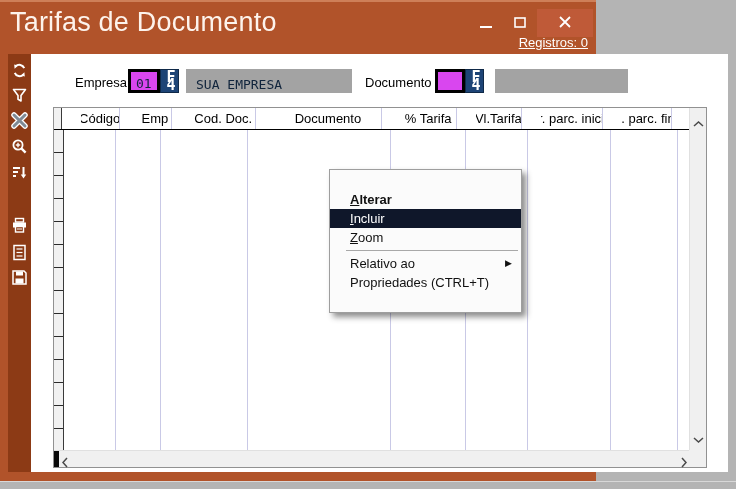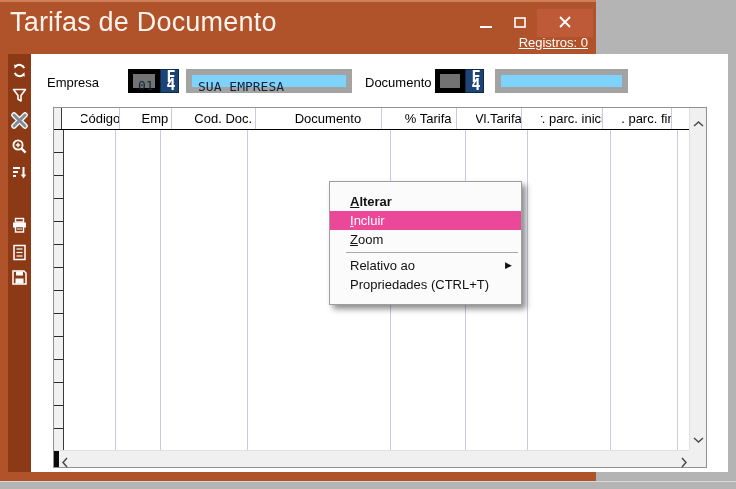--- a/index.html
+++ b/index.html
@@ -23,22 +23,22 @@
   .client { position:absolute; left:8px; top:52px; width:720px; height:418px; background:#ffffff; }
 
   
   .sidebar { position:absolute; left:0; top:0; width:23px; height:418px; background:#8c3a15; }
   .side-icon { position:absolute; left:3px; width:17px; height:17px; }
 
   
   .flabel { position:absolute; font-size:13px; color:#000; }
   .field  { position:absolute; box-sizing:border-box; font-family:"DejaVu Sans Mono", monospace;
             font-size:13px; color:#10243c; }
-  .inp { background:#737373; border:5px solid #000000; padding:4px 0 0 5px; }
-  .ro  { background:#7dd3fc; border:6px solid #a3a3a3; padding:4px 0 0 6px; }
+  .inp { background:#d946ef; border:3px solid #000000; padding:4px 0 0 5px; }
+  .ro  { background:#a3a3a3; border:4px solid #a3a3a3; padding:4px 0 0 6px; }
   .f4  { position:absolute; box-sizing:border-box; background:#1d4476; border:1px solid #0f2948;
          color:#fff; text-align:center; padding-top:3px; }
   .f4 .stack { display:inline-block; width:6px; font-family:"DejaVu Sans Mono",monospace;
                font-size:15px; font-weight:bold; line-height:8px; word-break:break-all; }
   .consultar { position:absolute; left:642px; top:13px; width:74px; height:28px;
                background:linear-gradient(#f5f5f5,#e2e2e2); border:1px solid #3c3c3c;
                font-size:13px; color:#000; text-align:center; box-sizing:border-box; }
   .consultar .lbl { display:inline-block; line-height:25px; }
   .consultar .lbl::first-letter { text-decoration:underline; }
 
@@ -63,28 +63,28 @@
   .v-up   { position:absolute; top:5px;  left:3px; }
   .v-down { position:absolute; bottom:5px; left:3px; }
   .hscroll { position:absolute; left:0; bottom:0; width:637px; height:17px; background:#f0f0f0;
              border-top:1px solid #e0e0e0; box-sizing:border-box; }
   .h-thumb { position:absolute; left:0; top:0; width:5px; height:16px; background:#0a0a0a; }
   .h-left  { position:absolute; left:8px; top:3px; }
   .h-right { position:absolute; right:4px; top:3px; }
   .corner  { position:absolute; right:0; bottom:0; width:17px; height:17px; background:#f0f0f0; }
 
   
-  .menu { position:absolute; left:329px; top:181px; width:193px; background:#fbfbfb;
+  .menu { position:absolute; left:329px; top:169px; width:193px; background:#fbfbfb;
           border:1px solid #9e9e9e; box-shadow:4px 4px 6px rgba(0,0,0,.45);
-          padding:10px 0; box-sizing:border-box; z-index:10; }
+          padding:20px 0; box-sizing:border-box; z-index:10; }
   .mi { position:relative; height:19px; line-height:19px; padding-left:20px; font-size:13px; color:#111; }
   .mi .lbl { display:inline-block; }
   .mi.accel .lbl::first-letter { text-decoration:underline; }
   .mi.bold { font-weight:bold; }
-  .mi.sel  { background:#ec4899; color:#fff; }
+  .mi.sel  { background:#0f172a; color:#fff; }
   .msep { border-top:1px solid #a8a8a8; margin:3px 3px 3px 16px; }
   .sub-arrow { position:absolute; right:9px; top:0; font-size:9px; color:#111; }
 
   
   .strip { position:absolute; left:0; top:481px; width:736px; height:8px;
            background:#b4b4b4; border-top:1px solid #d8d8d8; box-sizing:border-box; }
 </style>
 </head>
 <body>
 
@@ -174,21 +174,21 @@
         </div>
         <div class="side-icon" style="top:215px">
           <svg viewBox="0 0 17 17" width="17" height="17">
             <path d="M2 2 H13 L15 4 V15 H2 Z" fill="none" stroke="#fff" stroke-width="1.5"></path>
             <rect x="5" y="2.5" width="7" height="4" fill="#fff"></rect>
             <rect x="4.5" y="9.5" width="8" height="5" fill="#fff"></rect>
           </svg>
         </div>
       </div>
 
-      <div class="flabel" style="left:39px; top:21px">Empresa</div>
+      <div class="flabel" style="left:67px; top:21px">Empresa</div>
       <div class="field inp" style="left:120px; top:15px; width:32px; height:24px">01</div>
       <div class="f4" style="left:152px; top:15px; width:19px; height:24px"><span class="stack">F4</span></div>
       <div class="field ro" style="left:178px; top:15px; width:166px; height:24px">SUA EMPRESA</div>
 
       <div class="flabel" style="left:357px; top:21px">Documento</div>
       <div class="field inp" style="left:427px; top:15px; width:30px; height:24px"></div>
       <div class="f4" style="left:457px; top:15px; width:19px; height:24px"><span class="stack">F4</span></div>
       <div class="field ro" style="left:487px; top:15px; width:133px; height:24px"></div>
 
 

